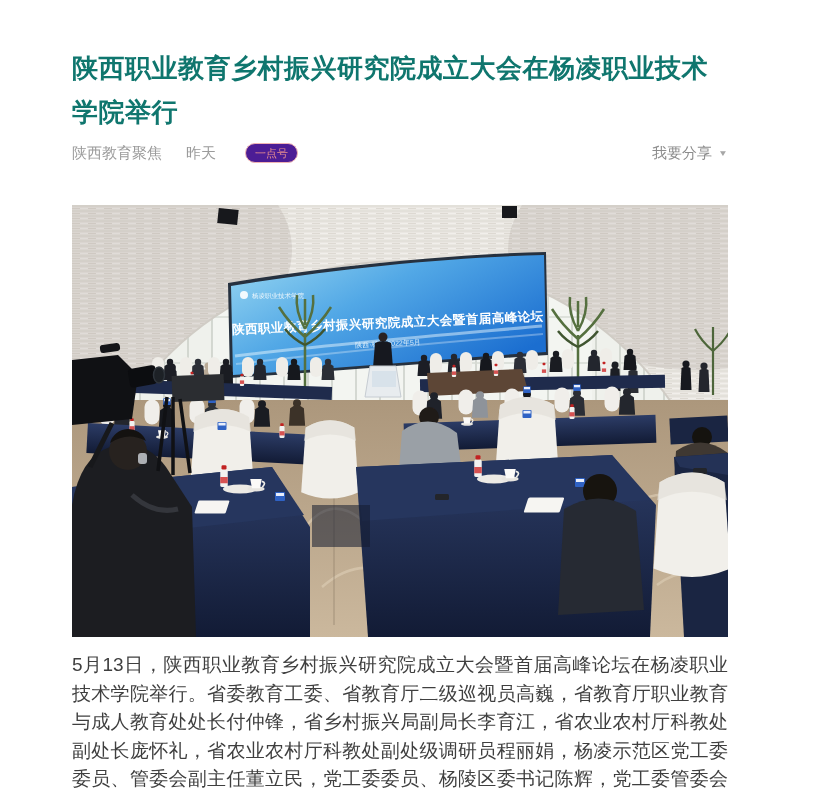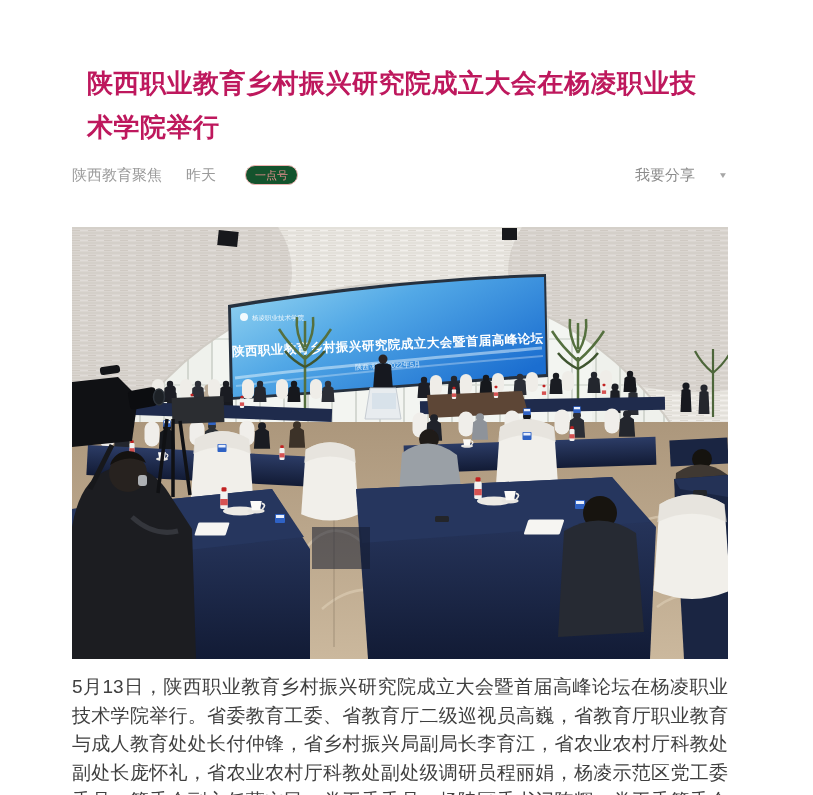--- a/index.html
+++ b/index.html
@@ -1,23 +1,23 @@
 <!DOCTYPE html>
 <html><head>
 <meta charset="utf-8">
 <style>
   html,body{margin:0;padding:0;background:#fff;}
   body{width:813px;height:795px;overflow:hidden;font-family:"Liberation Sans","DejaVu Sans",sans-serif;}
   .page{padding:46px 85px 0 72px;}
-  .title{margin:15px;font-size:26px;line-height:44px;color:#be185d;font-weight:700;letter-spacing:.5px;}
+  .title{margin:0;font-size:26px;line-height:44px;color:#0f766e;font-weight:700;letter-spacing:.5px;}
   .meta{margin-top:8px;height:22px;display:flex;align-items:center;font-size:15px;color:#9b9b9b;}
   .source{margin-right:24px;}
   .date{margin-right:29px;}
-  .badge{font-size:11px;color:#e88f8f;border:1px solid #f0b3b3;border-radius:11px;padding:2px 9px 1px 9px;line-height:1.3;background:#14532d;}
-  .share{margin-left:auto;color:#8c8c8c;display:flex;align-items:center;gap:23px;cursor:pointer;}
+  .badge{font-size:11px;color:#e88f8f;border:1px solid #f0b3b3;border-radius:11px;padding:2px 9px 1px 9px;line-height:1.3;background:#4c1d95;}
+  .share{margin-left:auto;color:#8c8c8c;display:flex;align-items:center;gap:6px;cursor:pointer;}
   .caret{font-size:10px;color:#a6a6a6;transform:scaleY(.85);}
   figure{margin:41px 0 0 0;width:656px;height:432px;overflow:hidden;}
   .body-text{margin:14px 0 0 0;width:656px;font-size:19px;line-height:28.5px;color:#3f3f3f;text-align:justify;}
 </style>
 </head>
 <body>
 
 <div class="page">
 
   <h1 class="title">陕西职业教育乡村振兴研究院成立大会在杨凌职业技术学院举行</h1>

